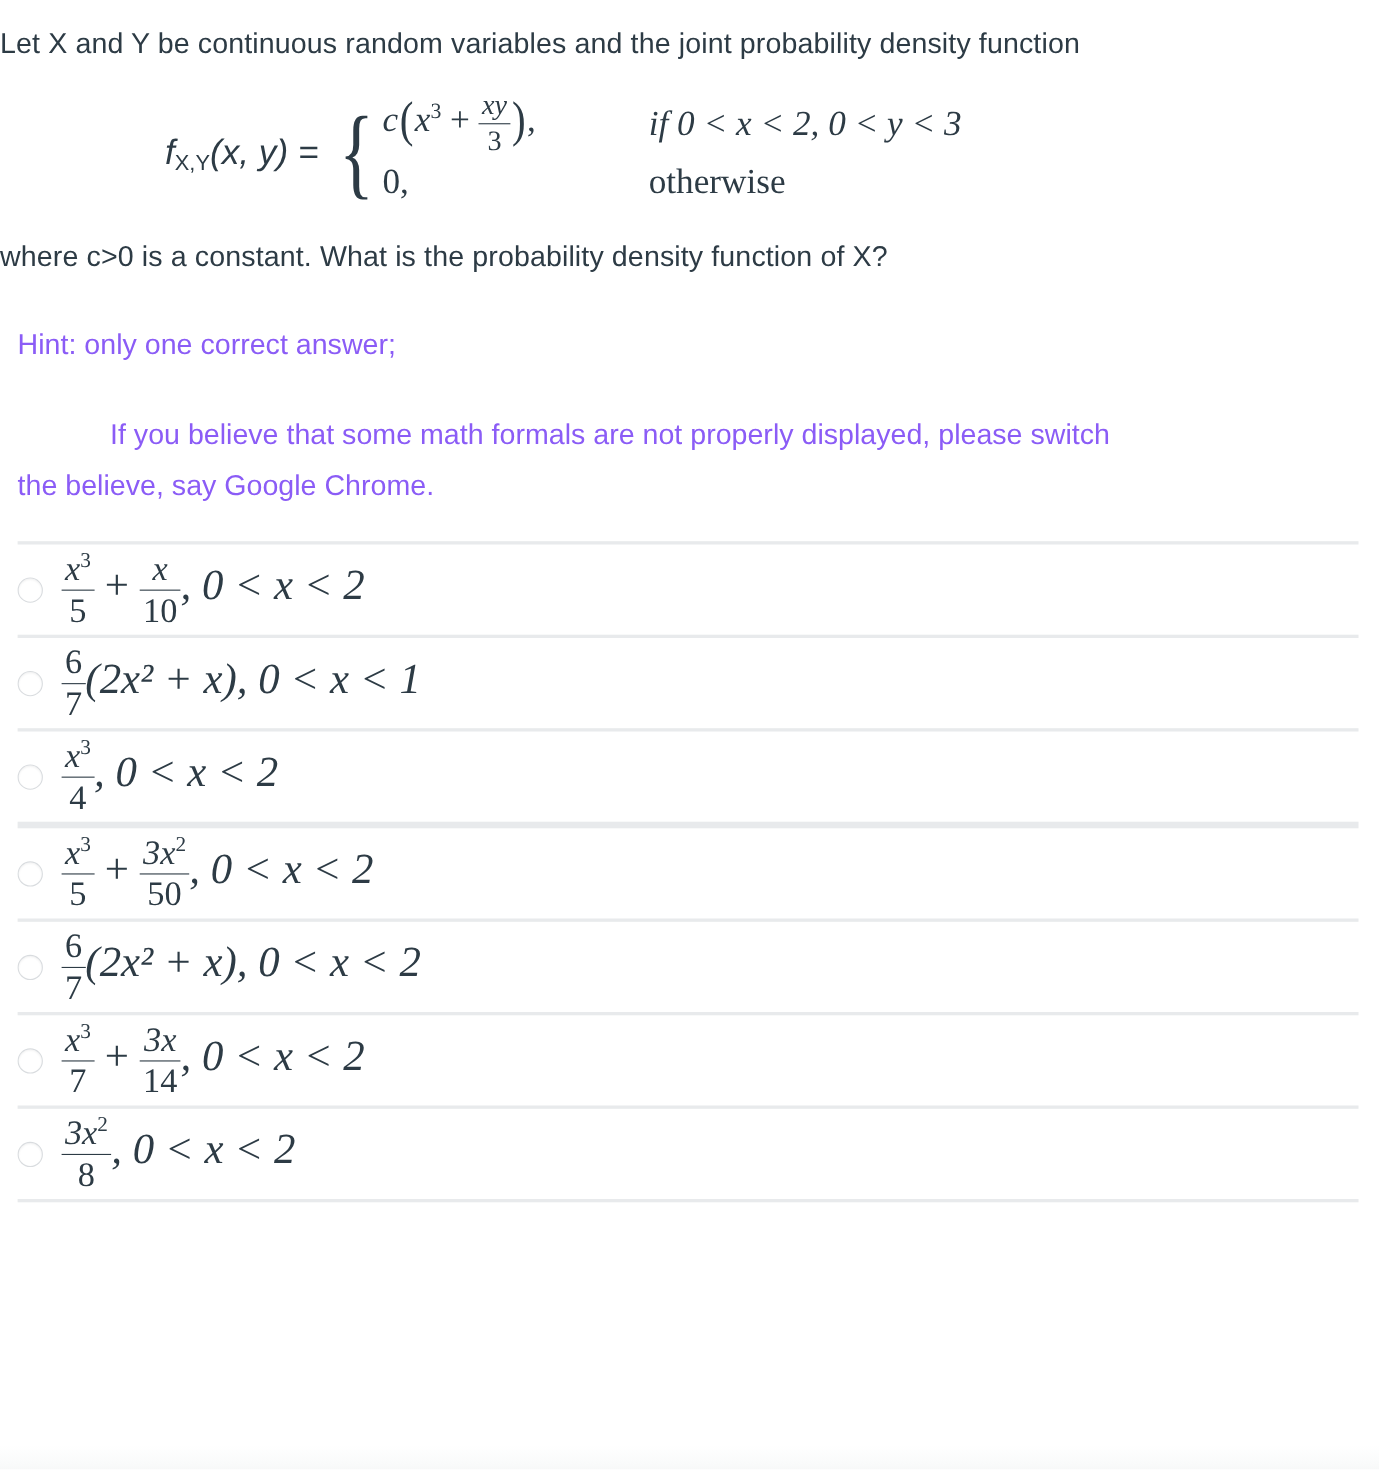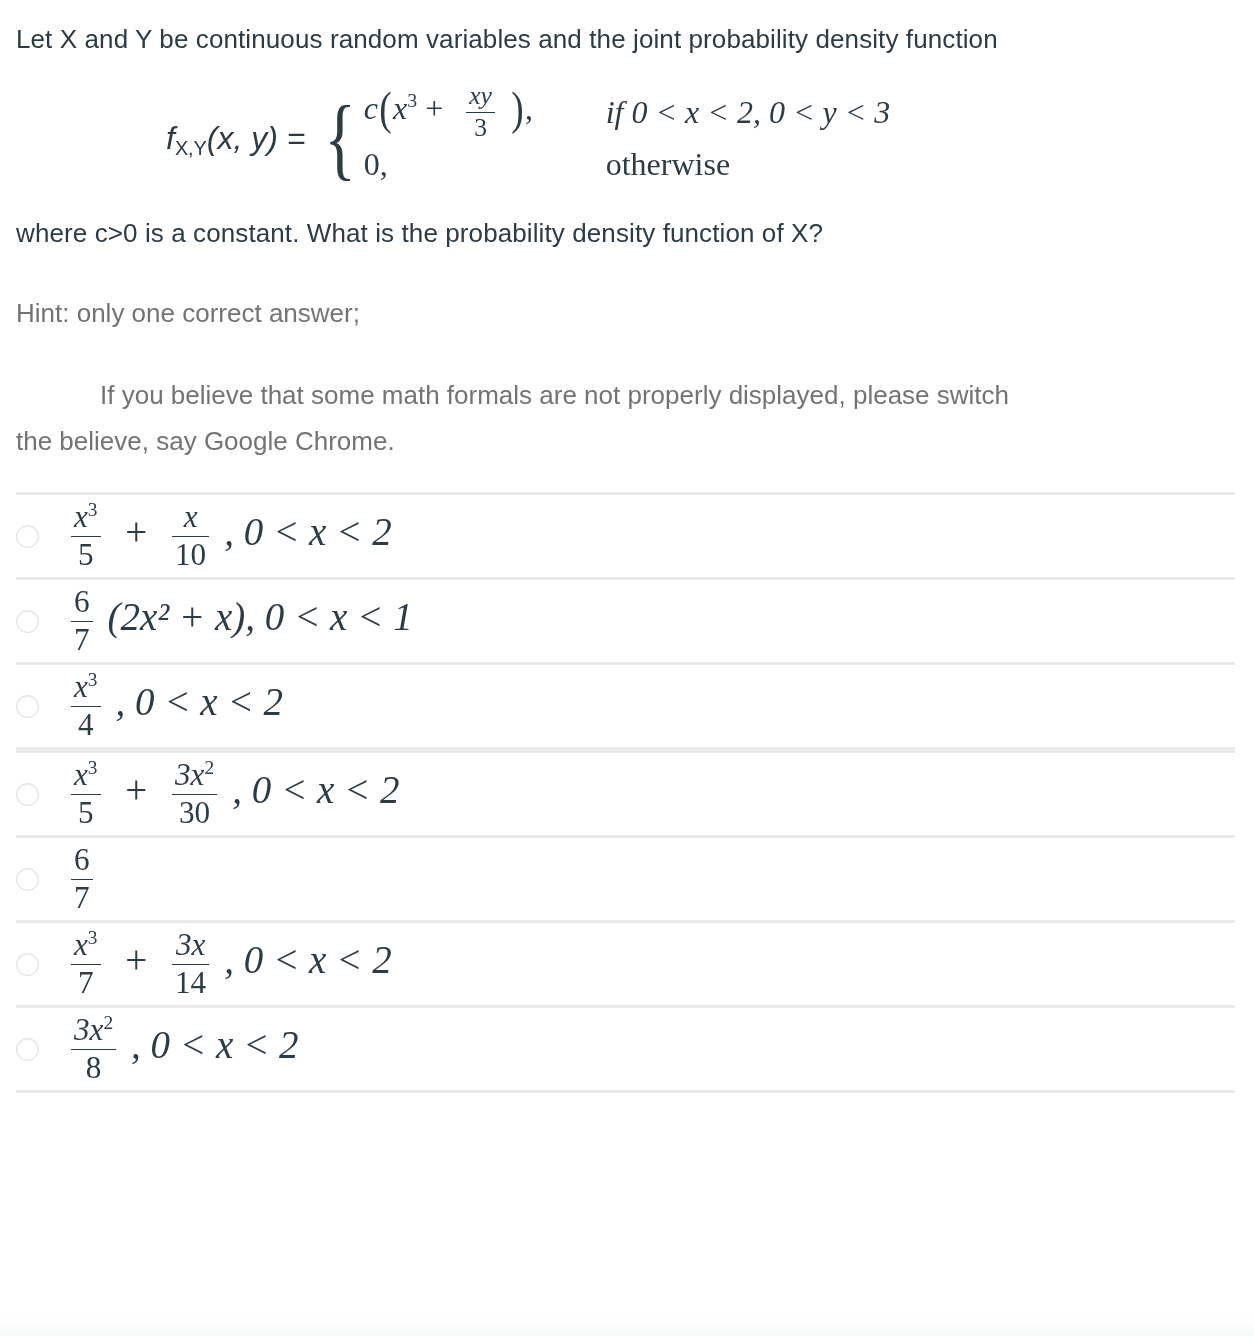--- a/index.html
+++ b/index.html
@@ -19,21 +19,21 @@
   .page {
     position: relative;
     width: 1254px;
     height: 1336px;
     background: #fff;
     box-sizing: border-box;
   }
 
   
   .question-body {
-    padding: 18px 40px 0 16px;
+    padding: 18px 40px 0 0;
   }
   .stem-line {
     font-size: 26px;
     line-height: 42px;
     color: #2d3b45;
     letter-spacing: 0.1px;
   }
 
   
   .math {
@@ -55,21 +55,21 @@
     vertical-align: -0.28em;
     line-height: 0;
     font-style: normal;
   }
 
   
   .frac {
     display: inline-block;
     vertical-align: -0.52em;
     text-align: center;
-    margin: 0 15px;
+    margin: 0 0;
   }
   .frac > .num {
     display: block;
     padding: 0 3px 1px 3px;
     border-bottom: 1.3px solid #2d3b45;
     font-size: 0.8em;
     line-height: 1.12;
   }
   .frac > .den {
     display: block;
@@ -124,21 +124,21 @@
   .paren-big {
     font-size: 1.42em;
     font-weight: 300;
     display: inline-block;
     transform: scaleX(0.82);
     vertical-align: -0.12em;
   }
 
   
   .hint {
-    color: #737373;
+    color: #8b5cf6;
     font-size: 26px;
     line-height: 46px;
     padding: 0 40px 0 16px;
   }
   .hint-gap { height: 36px; }
   .hint-indent { display: inline-block; width: 84px; }
 
   
   .answers {
     margin-top: 28px;
@@ -256,30 +256,30 @@
     <div class="answer-sep"></div>
 
 
     <div class="answer-sep"></div>
 
     <div class="answer-row">
       <span class="radio"></span>
       <span class="answer-text">
         <span class="frac"><span class="num"><span class="mi">x</span><sup class="pw">3</sup></span><span class="den mn">5</span></span>
         <span class="mo">+</span>
-        <span class="frac"><span class="num"><span class="mi">3x</span><sup class="pw">2</sup></span><span class="den mn">30</span></span><span class="mi">, 0 &lt; x &lt; 2</span>
-      </span>
-    </div>
-
-    <div class="answer-sep"></div>
-
-    <div class="answer-row">
-      <span class="radio"></span>
-      <span class="answer-text">
-        <span class="frac"><span class="num mn">6</span><span class="den mn">7</span></span>
+        <span class="frac"><span class="num"><span class="mi">3x</span><sup class="pw">2</sup></span><span class="den mn">50</span></span><span class="mi">, 0 &lt; x &lt; 2</span>
+      </span>
+    </div>
+
+    <div class="answer-sep"></div>
+
+    <div class="answer-row">
+      <span class="radio"></span>
+      <span class="answer-text">
+        <span class="frac"><span class="num mn">6</span><span class="den mn">7</span></span><span class="mi">(2x² + x), 0 &lt; x &lt; 2</span>
       </span>
     </div>
 
     <div class="answer-sep"></div>
 
     <div class="answer-row">
       <span class="radio"></span>
       <span class="answer-text">
         <span class="frac"><span class="num"><span class="mi">x</span><sup class="pw">3</sup></span><span class="den mn">7</span></span>
         <span class="mo">+</span>

